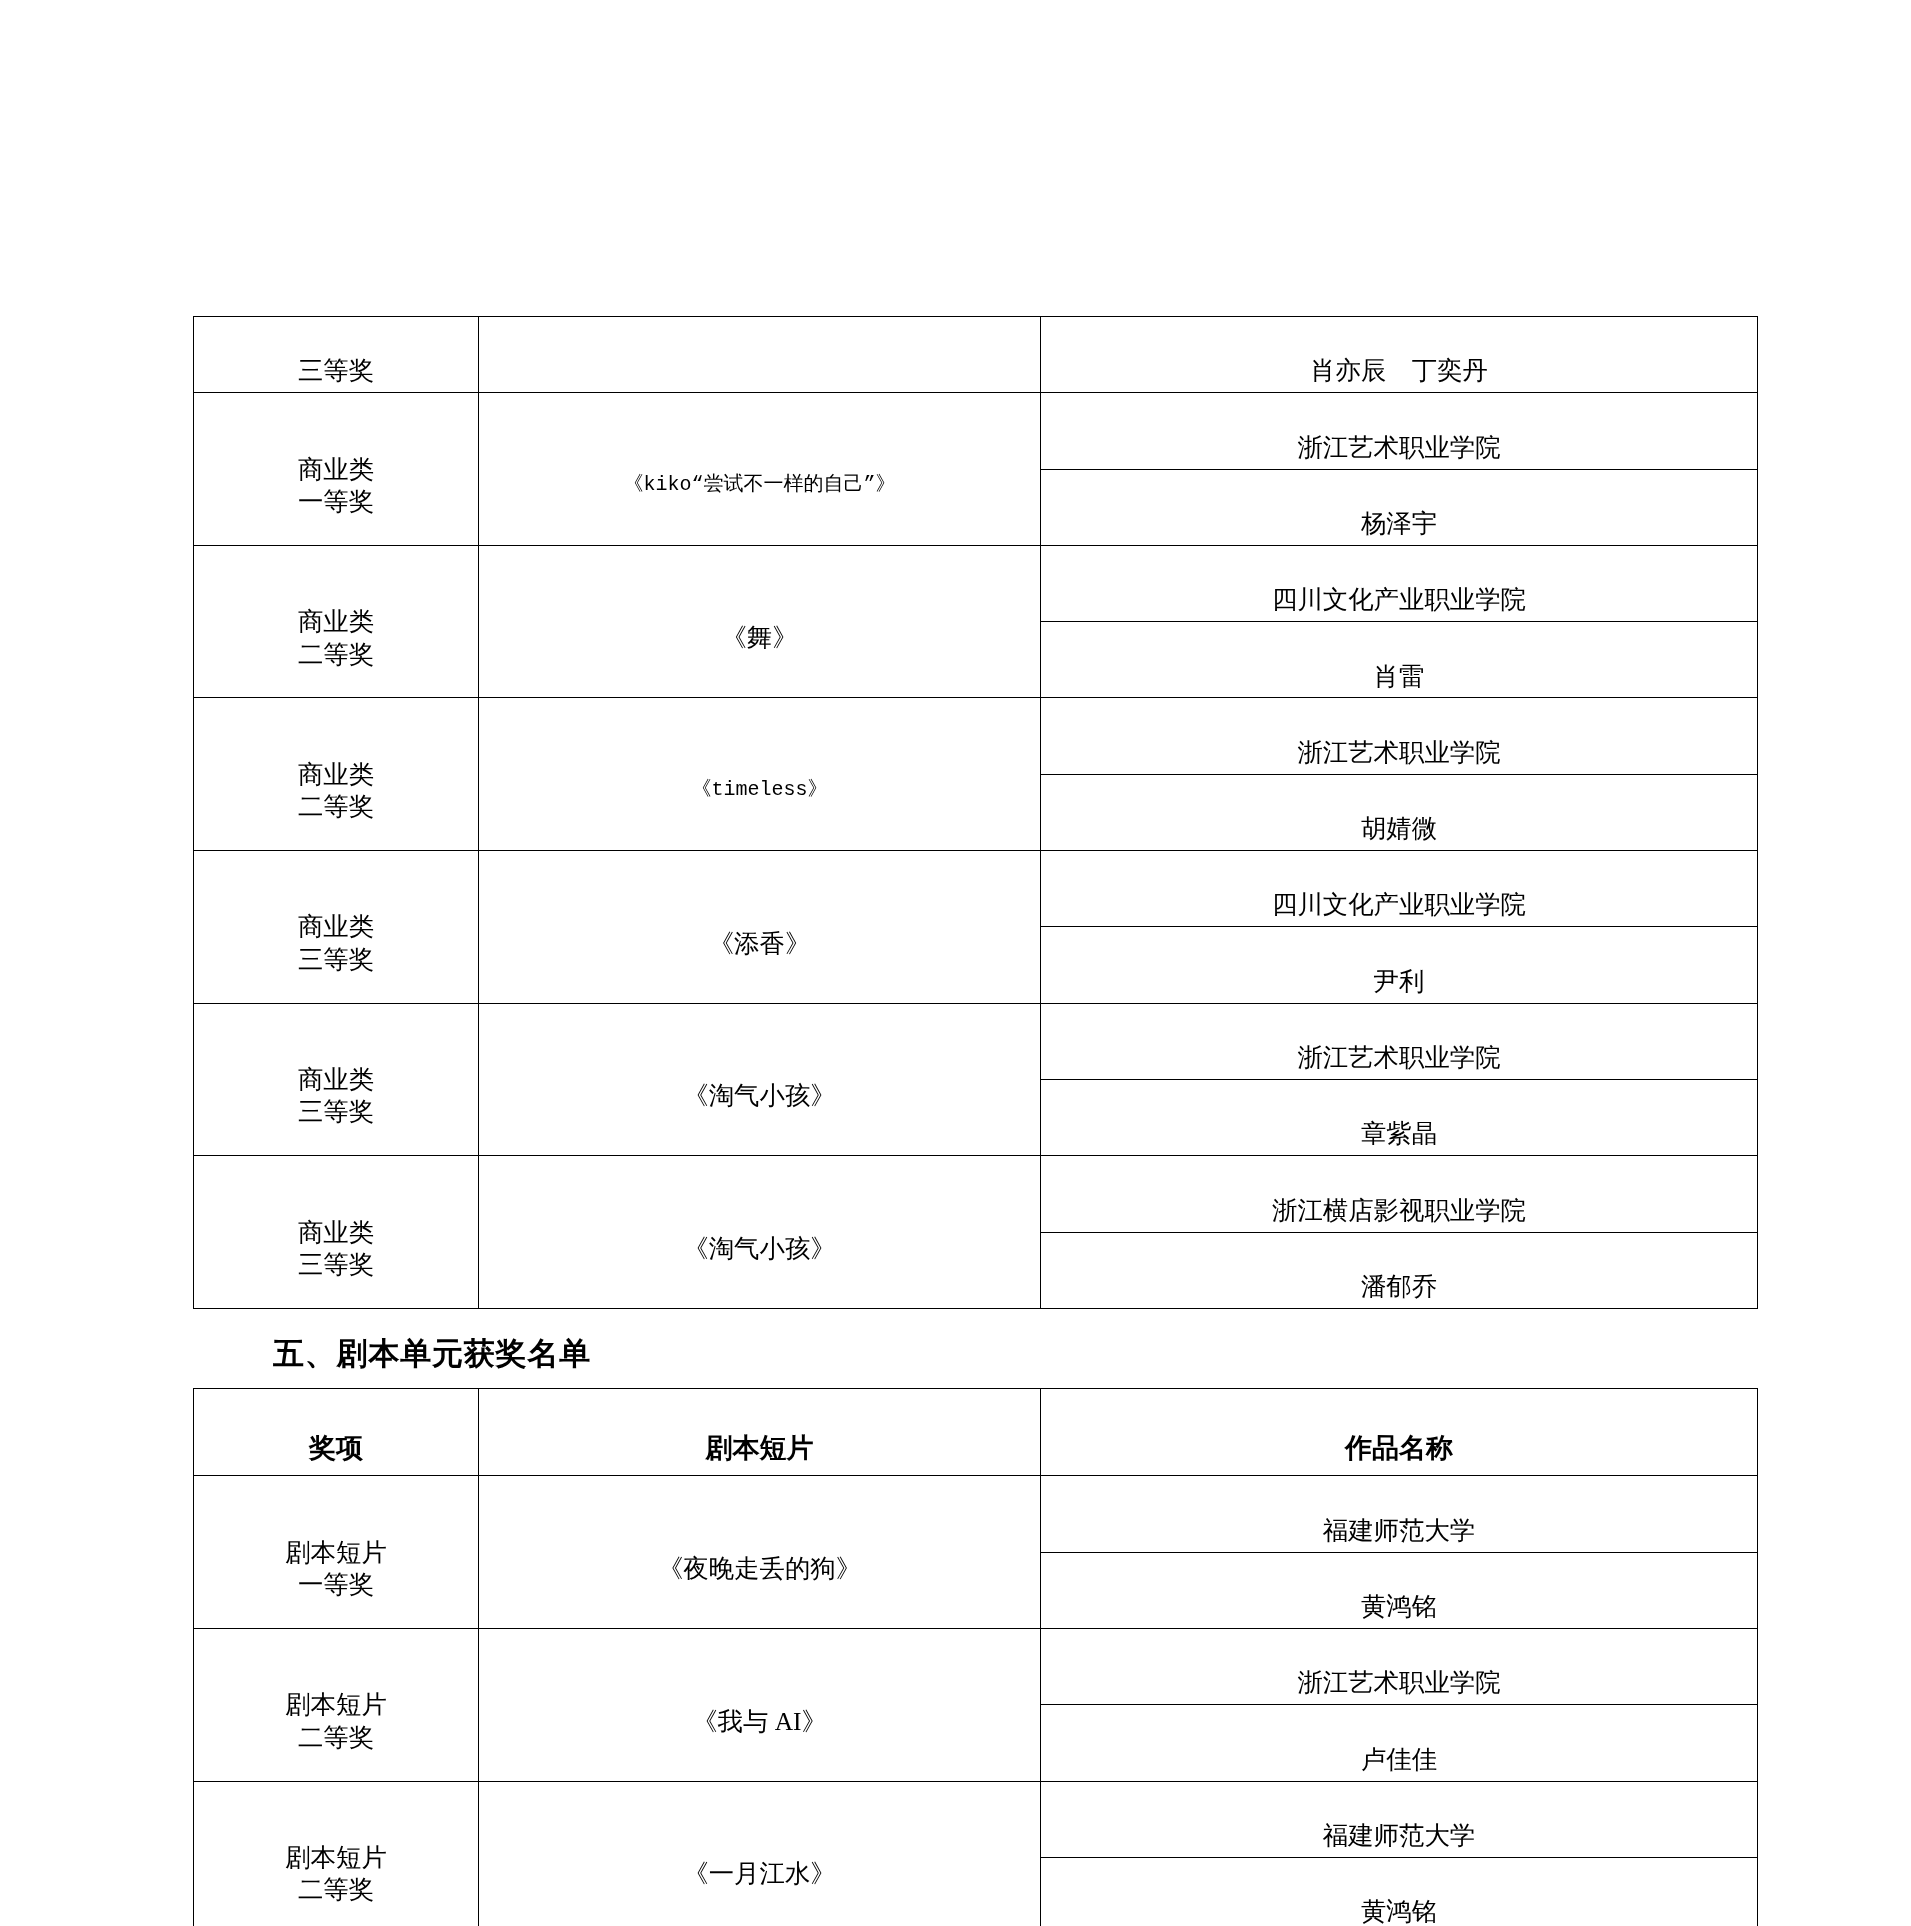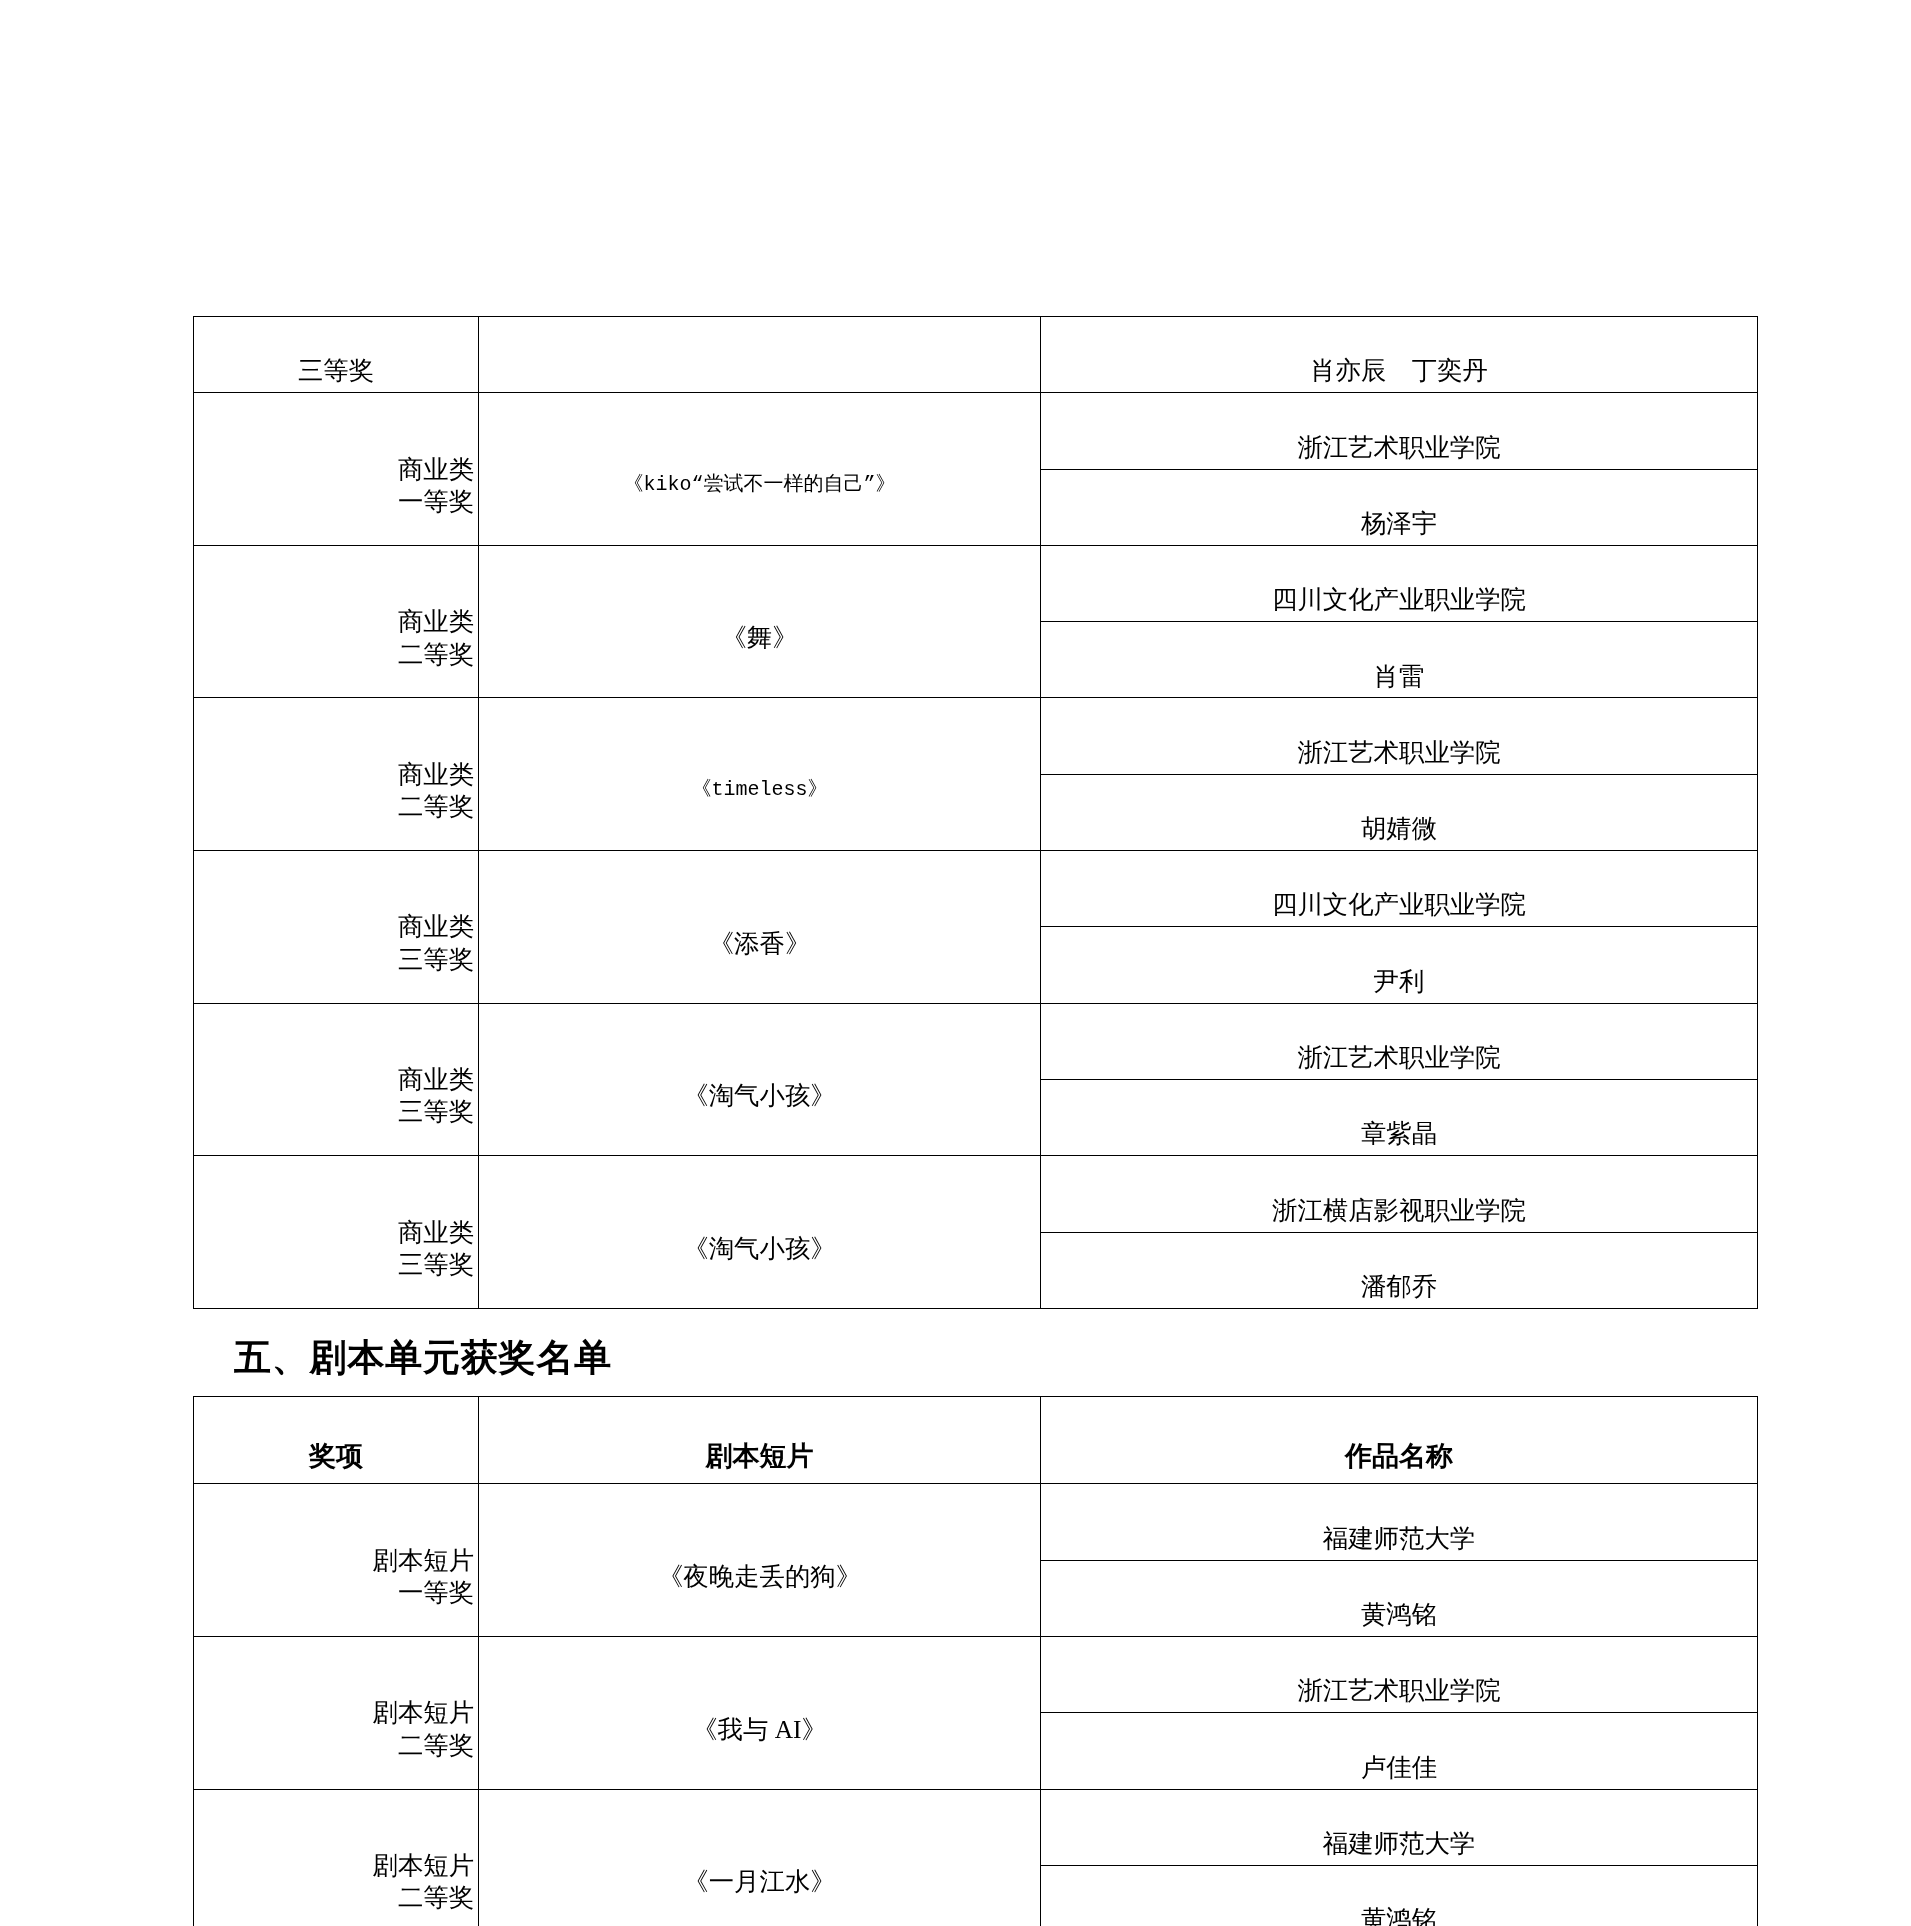--- a/index.html
+++ b/index.html
@@ -51,41 +51,40 @@
   .cell-text {
     display: block;
     font-size: 25.4px;
     line-height: 1.28;
     padding: 5.4px 3.9px;
     white-space: pre-line;
     margin-top: 32px;
   }
   .cell-text.two-line {
     padding: 4.6px 3.9px;
-    text-align: right;
   }
   .hdr .cell-text {
     font-size: 27px;
     font-weight: bold;
     font-family: Liberation Serif, serif;
     padding: 10px 3.9px;
   }
   .row-h { height: 69px; }
   .row-h2 { height: 76px; }
 
   .mono-title .cell-text {
     font-family: "Liberation Mono", "DejaVu Sans Mono", monospace;
     font-size: 20px;
   }
 
   .section-heading {
     font-family: Liberation Mono, monospace;
     font-weight: bold;
-    font-size: 37px;
-    margin: 24px 0 13px 41px;
+    font-size: 31px;
+    margin: 24px 0 13px 80px;
     letter-spacing: 0.8px;
   }
 </style>
 </head>
 <body>
 
 <div class="page">
   <div class="content">
 
     <table class="award-table">

